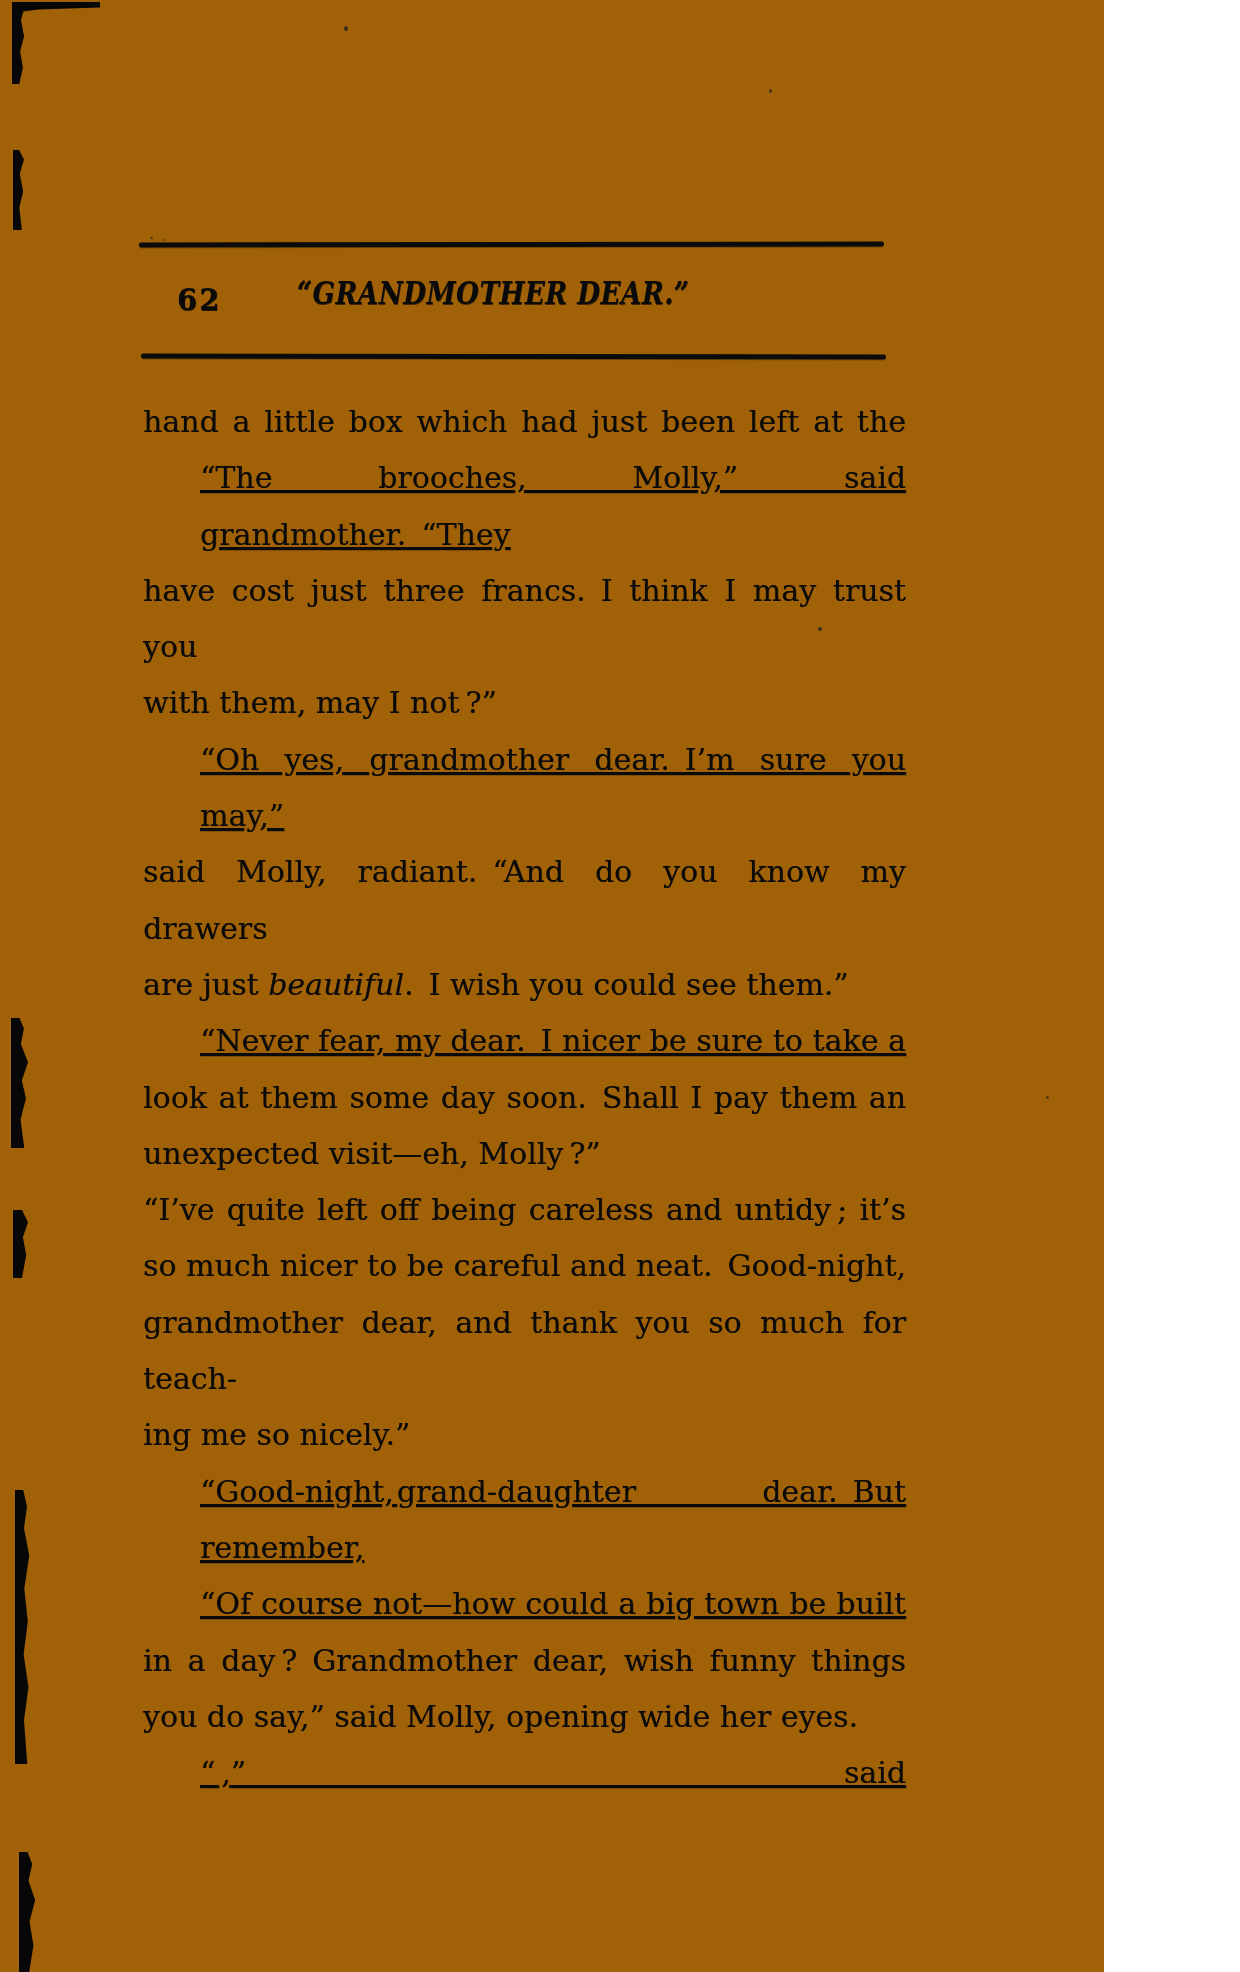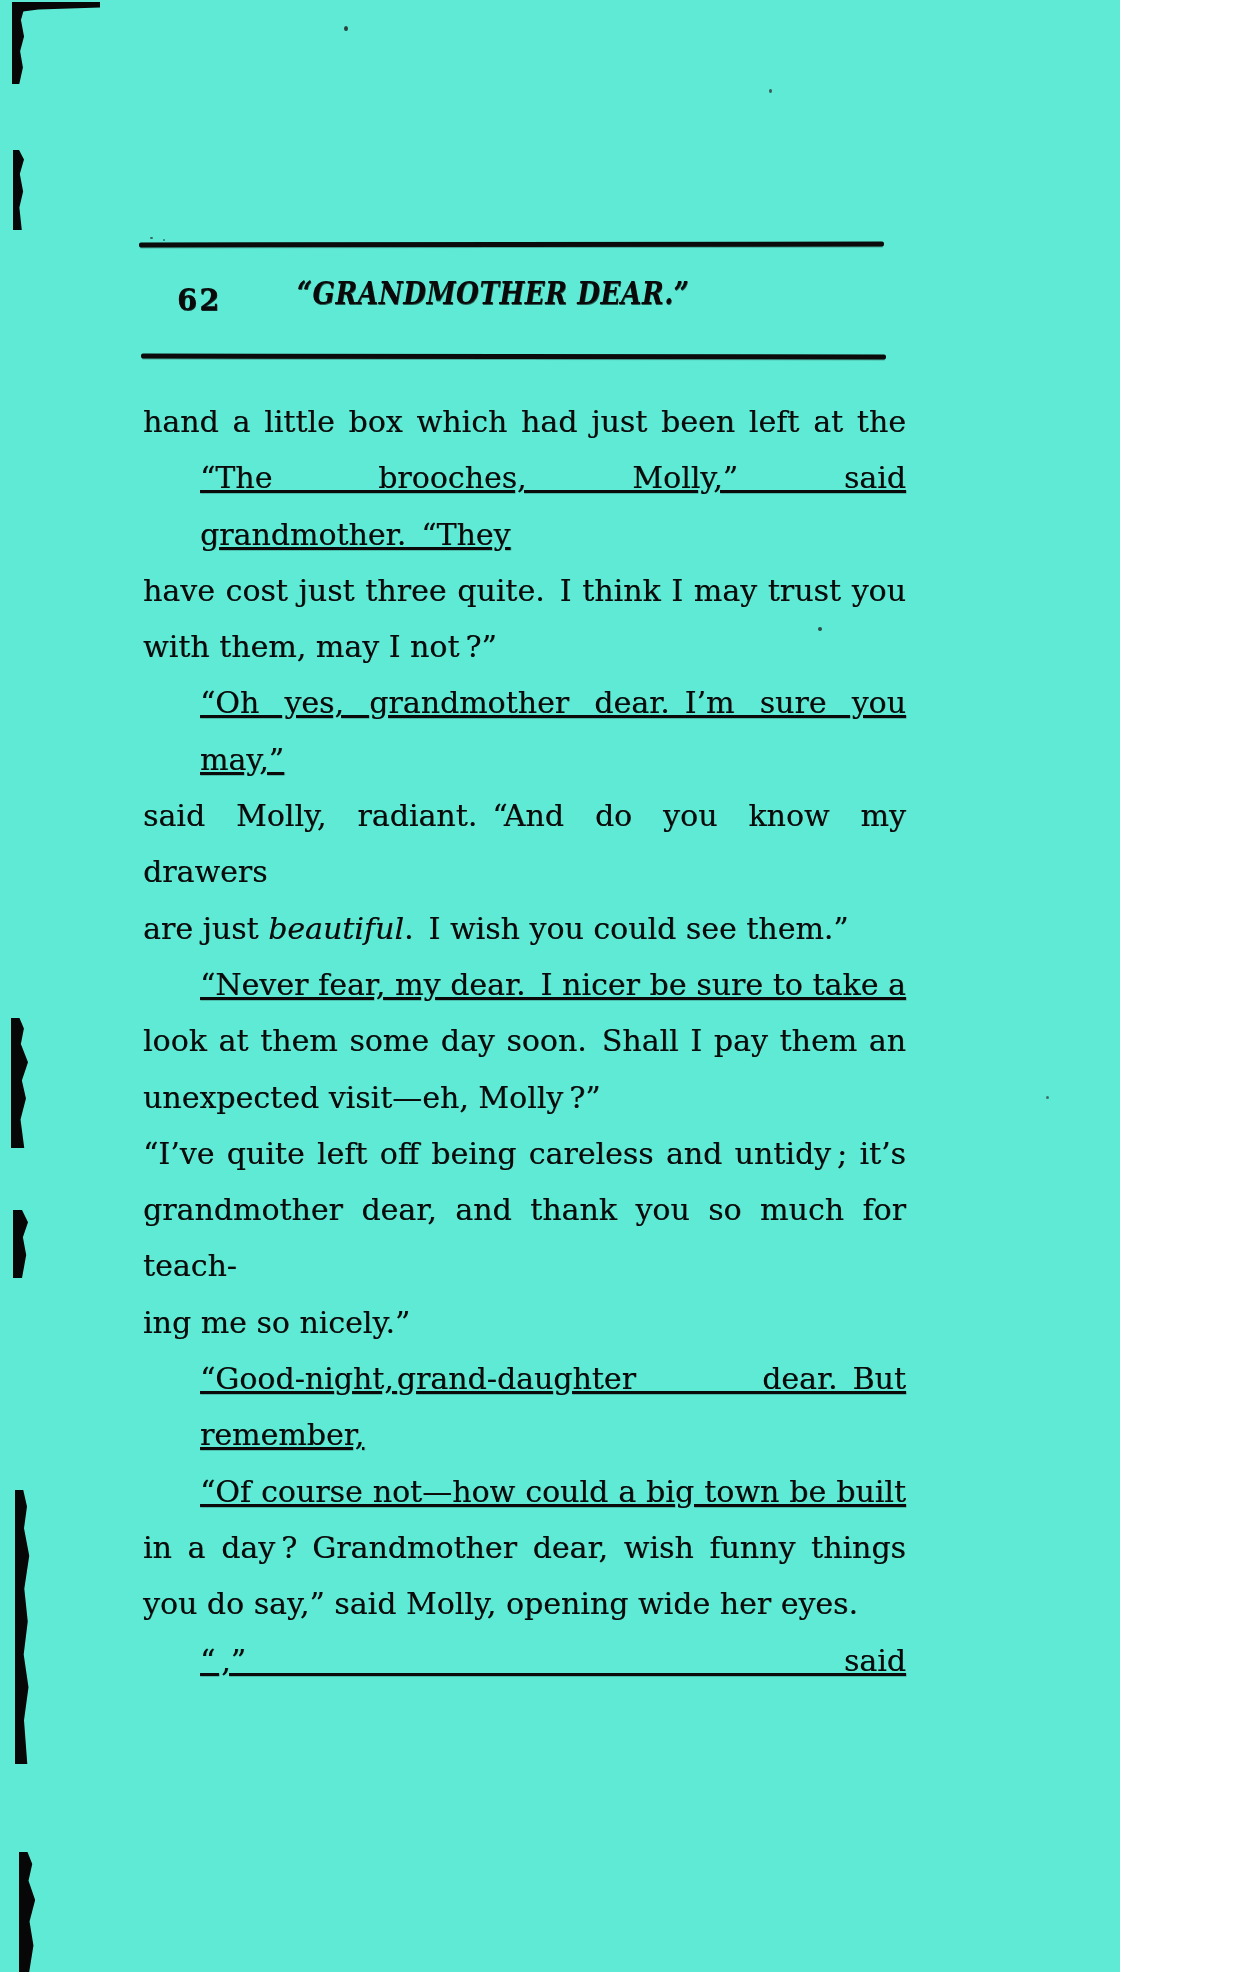--- a/index.html
+++ b/index.html
@@ -1,24 +1,23 @@
 <!DOCTYPE html>
 <html><head>
 <meta charset="utf-8">
 <style>
   html, body { margin: 0; padding: 0; background: #ffffff; }
   .page {
     position: relative;
     width: 1104px;
     height: 1972px;
-    background: #5eead4;
+    background: #a16207;
     font-family: "DejaVu Serif", "Liberation Serif", serif;
     color: #0a0a0a;
     overflow: hidden;
-    padding-left: 16px;
   }
 
   
   .rule {
     position: absolute;
     height: 5px;
     background: #0b0b0b;
     border-radius: 2px;
     box-shadow: 0 2px 0 -1px rgba(0,0,0,0.25);
   }
@@ -105,29 +104,30 @@
   <div class="speck" id="speck-6"></div>
 
   <div class="rule top"></div>
   <div class="page-number">62</div>
   <div class="header-title">“GRANDMOTHER DEAR.”</div>
   <div class="rule bottom"></div>
 
   <div id="text-block" class="text-block">
       <div class="line j">hand a little box which had just been left at the</div>
       <div class="line j ind">“The brooches, Molly,” said grandmother. “They</div>
-      <div class="line j">have cost just three quite. I think I may trust you</div>
+      <div class="line j">have cost just three francs. I think I may trust you</div>
       <div class="line nj">with them, may I not ?”</div>
       <div class="line j ind">“Oh yes, grandmother dear. I’m sure you may,”</div>
       <div class="line j">said Molly, radiant. “And do you know my drawers</div>
       <div class="line nj">are just <i>beautiful</i>. I wish you could see them.”</div>
       <div class="line j ind">“Never fear, my dear. I nicer be sure to take a</div>
       <div class="line j">look at them some day soon. Shall I pay them an</div>
       <div class="line nj">unexpected visit—eh, Molly ?”</div>
       <div class="line j">“I’ve quite left off being careless and untidy ; it’s</div>
+      <div class="line j">so much nicer to be careful and neat. Good-night,</div>
       <div class="line j">grandmother dear, and thank you so much for teach-</div>
       <div class="line nj">ing me so nicely.”</div>
       <div class="line j ind">“Good-night, grand-daughter dear. But remember,</div>
       <div class="line j ind">“Of course not—how could a big town be built</div>
       <div class="line j">in a day ? Grandmother dear, wish funny things</div>
       <div class="line nj">you do say,” said Molly, opening wide her eyes.</div>
       <div class="line j ind">“ ,” said</div>
     </div>
 
 </div>

